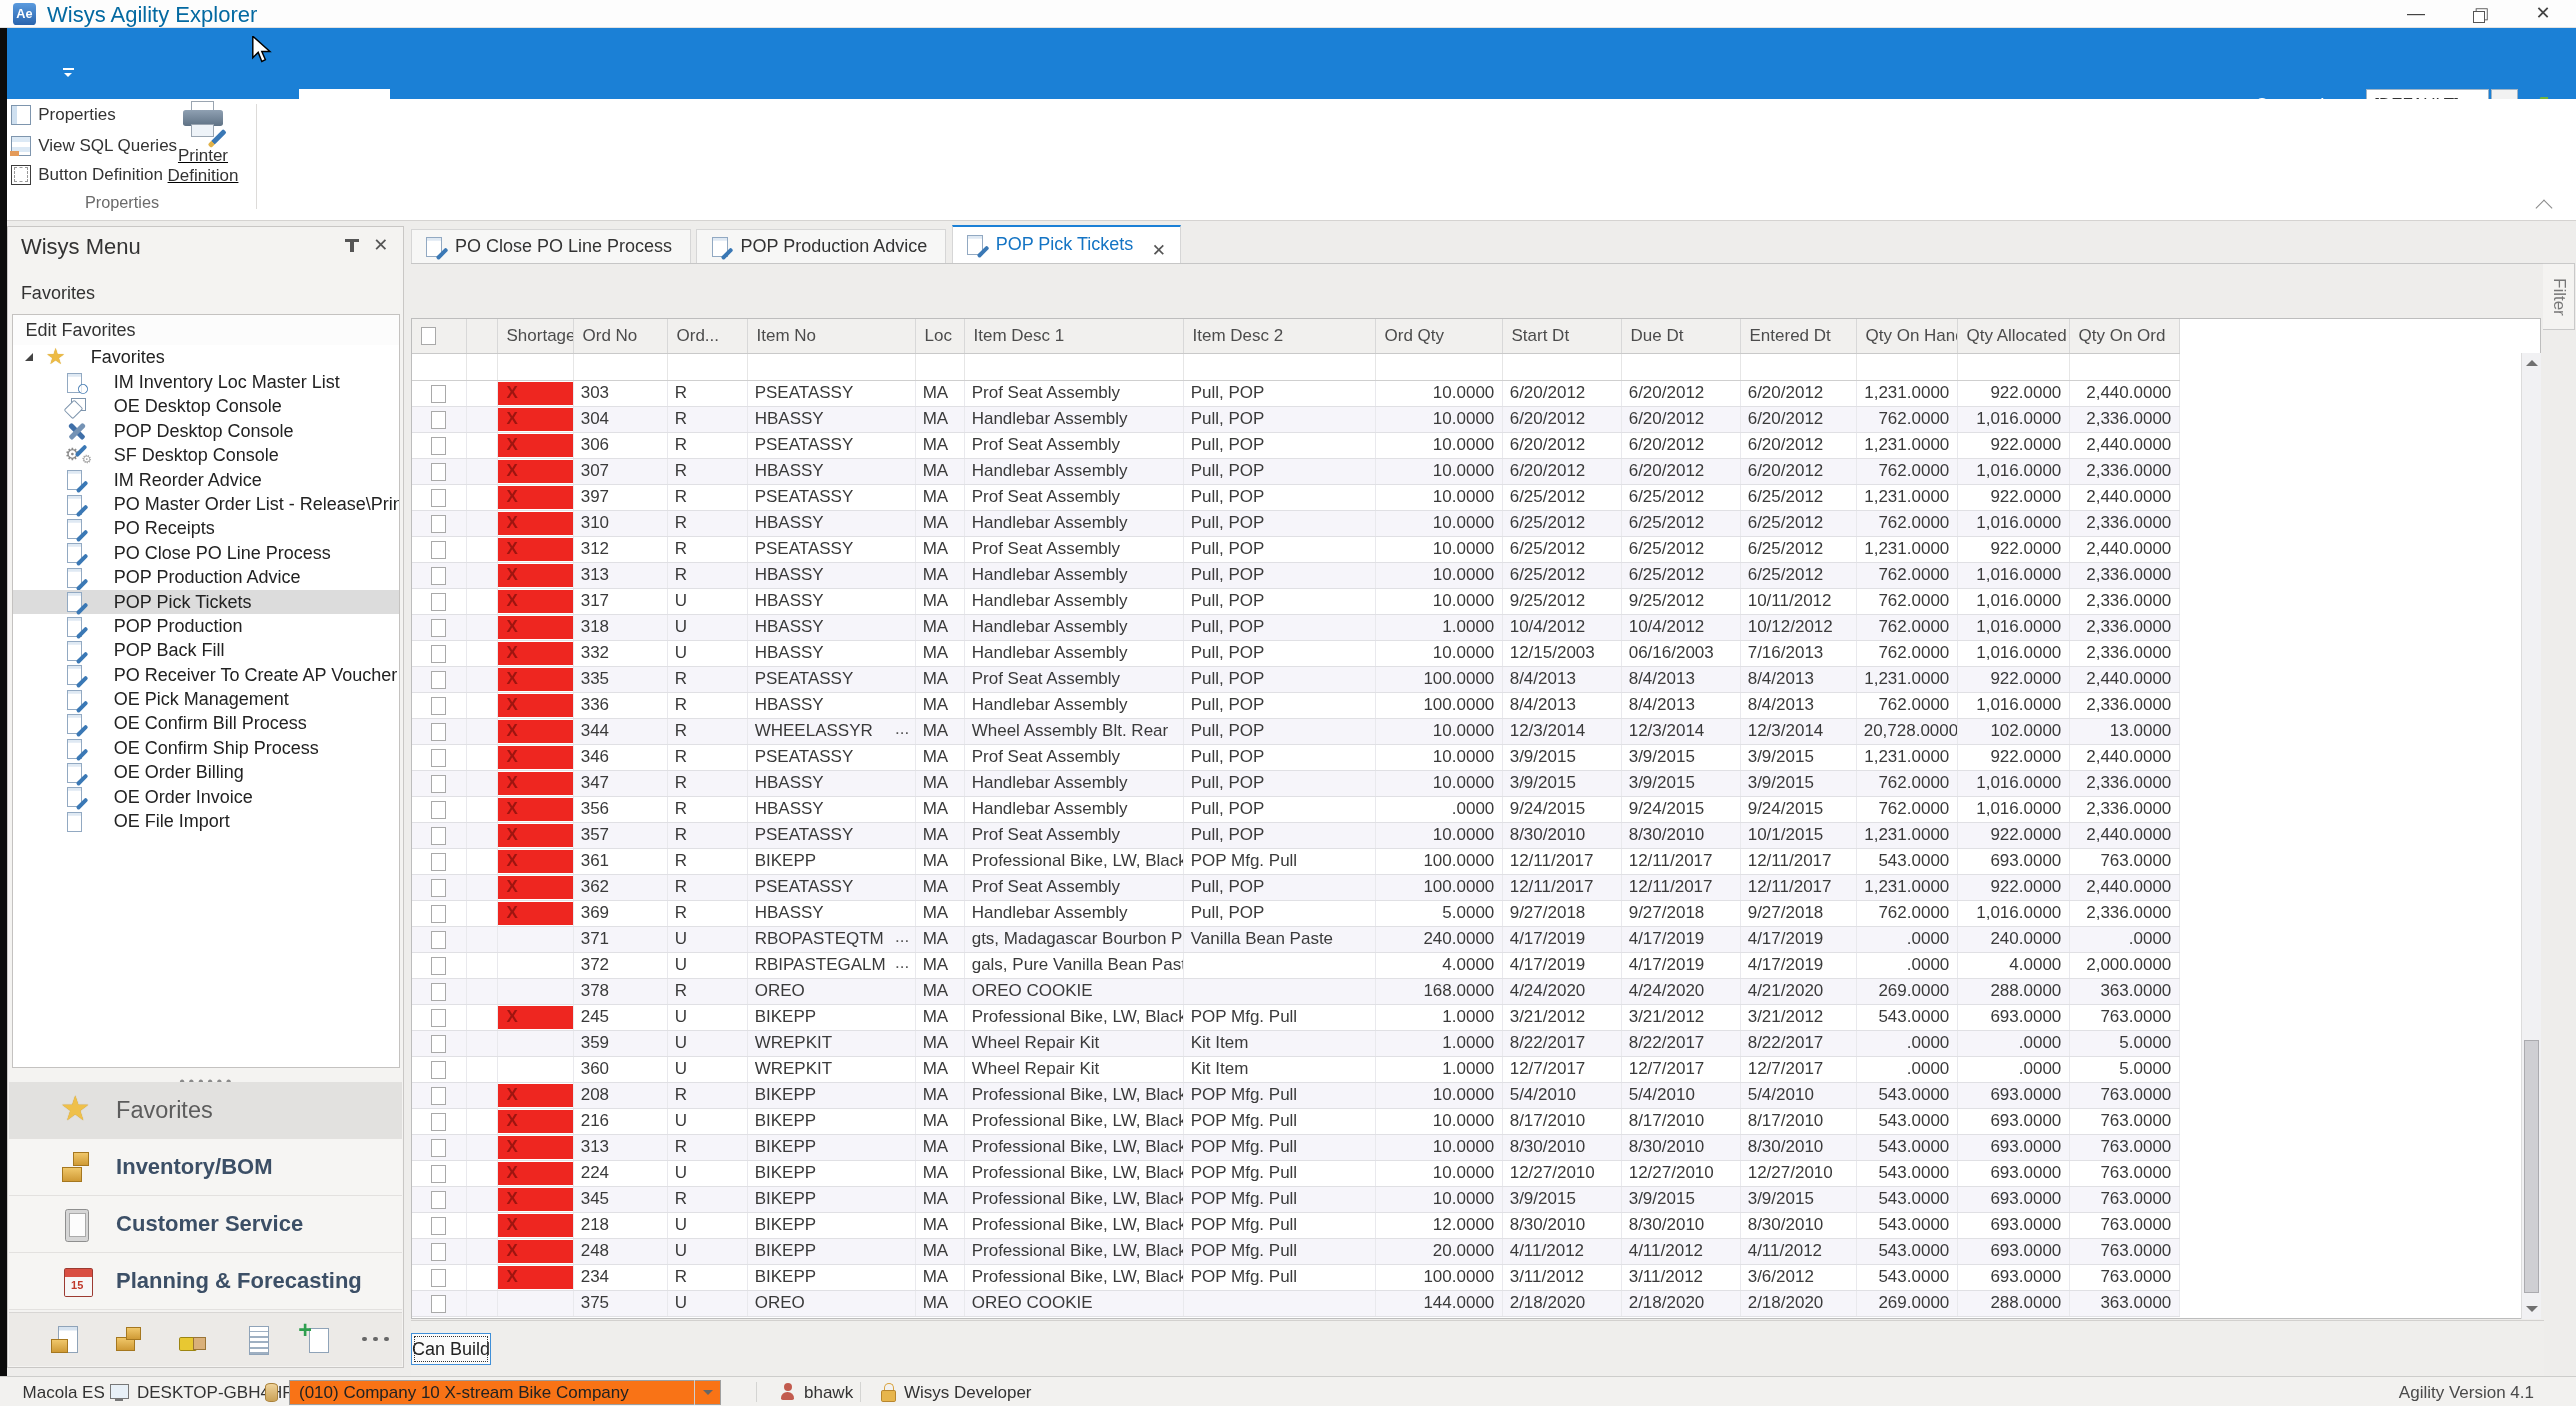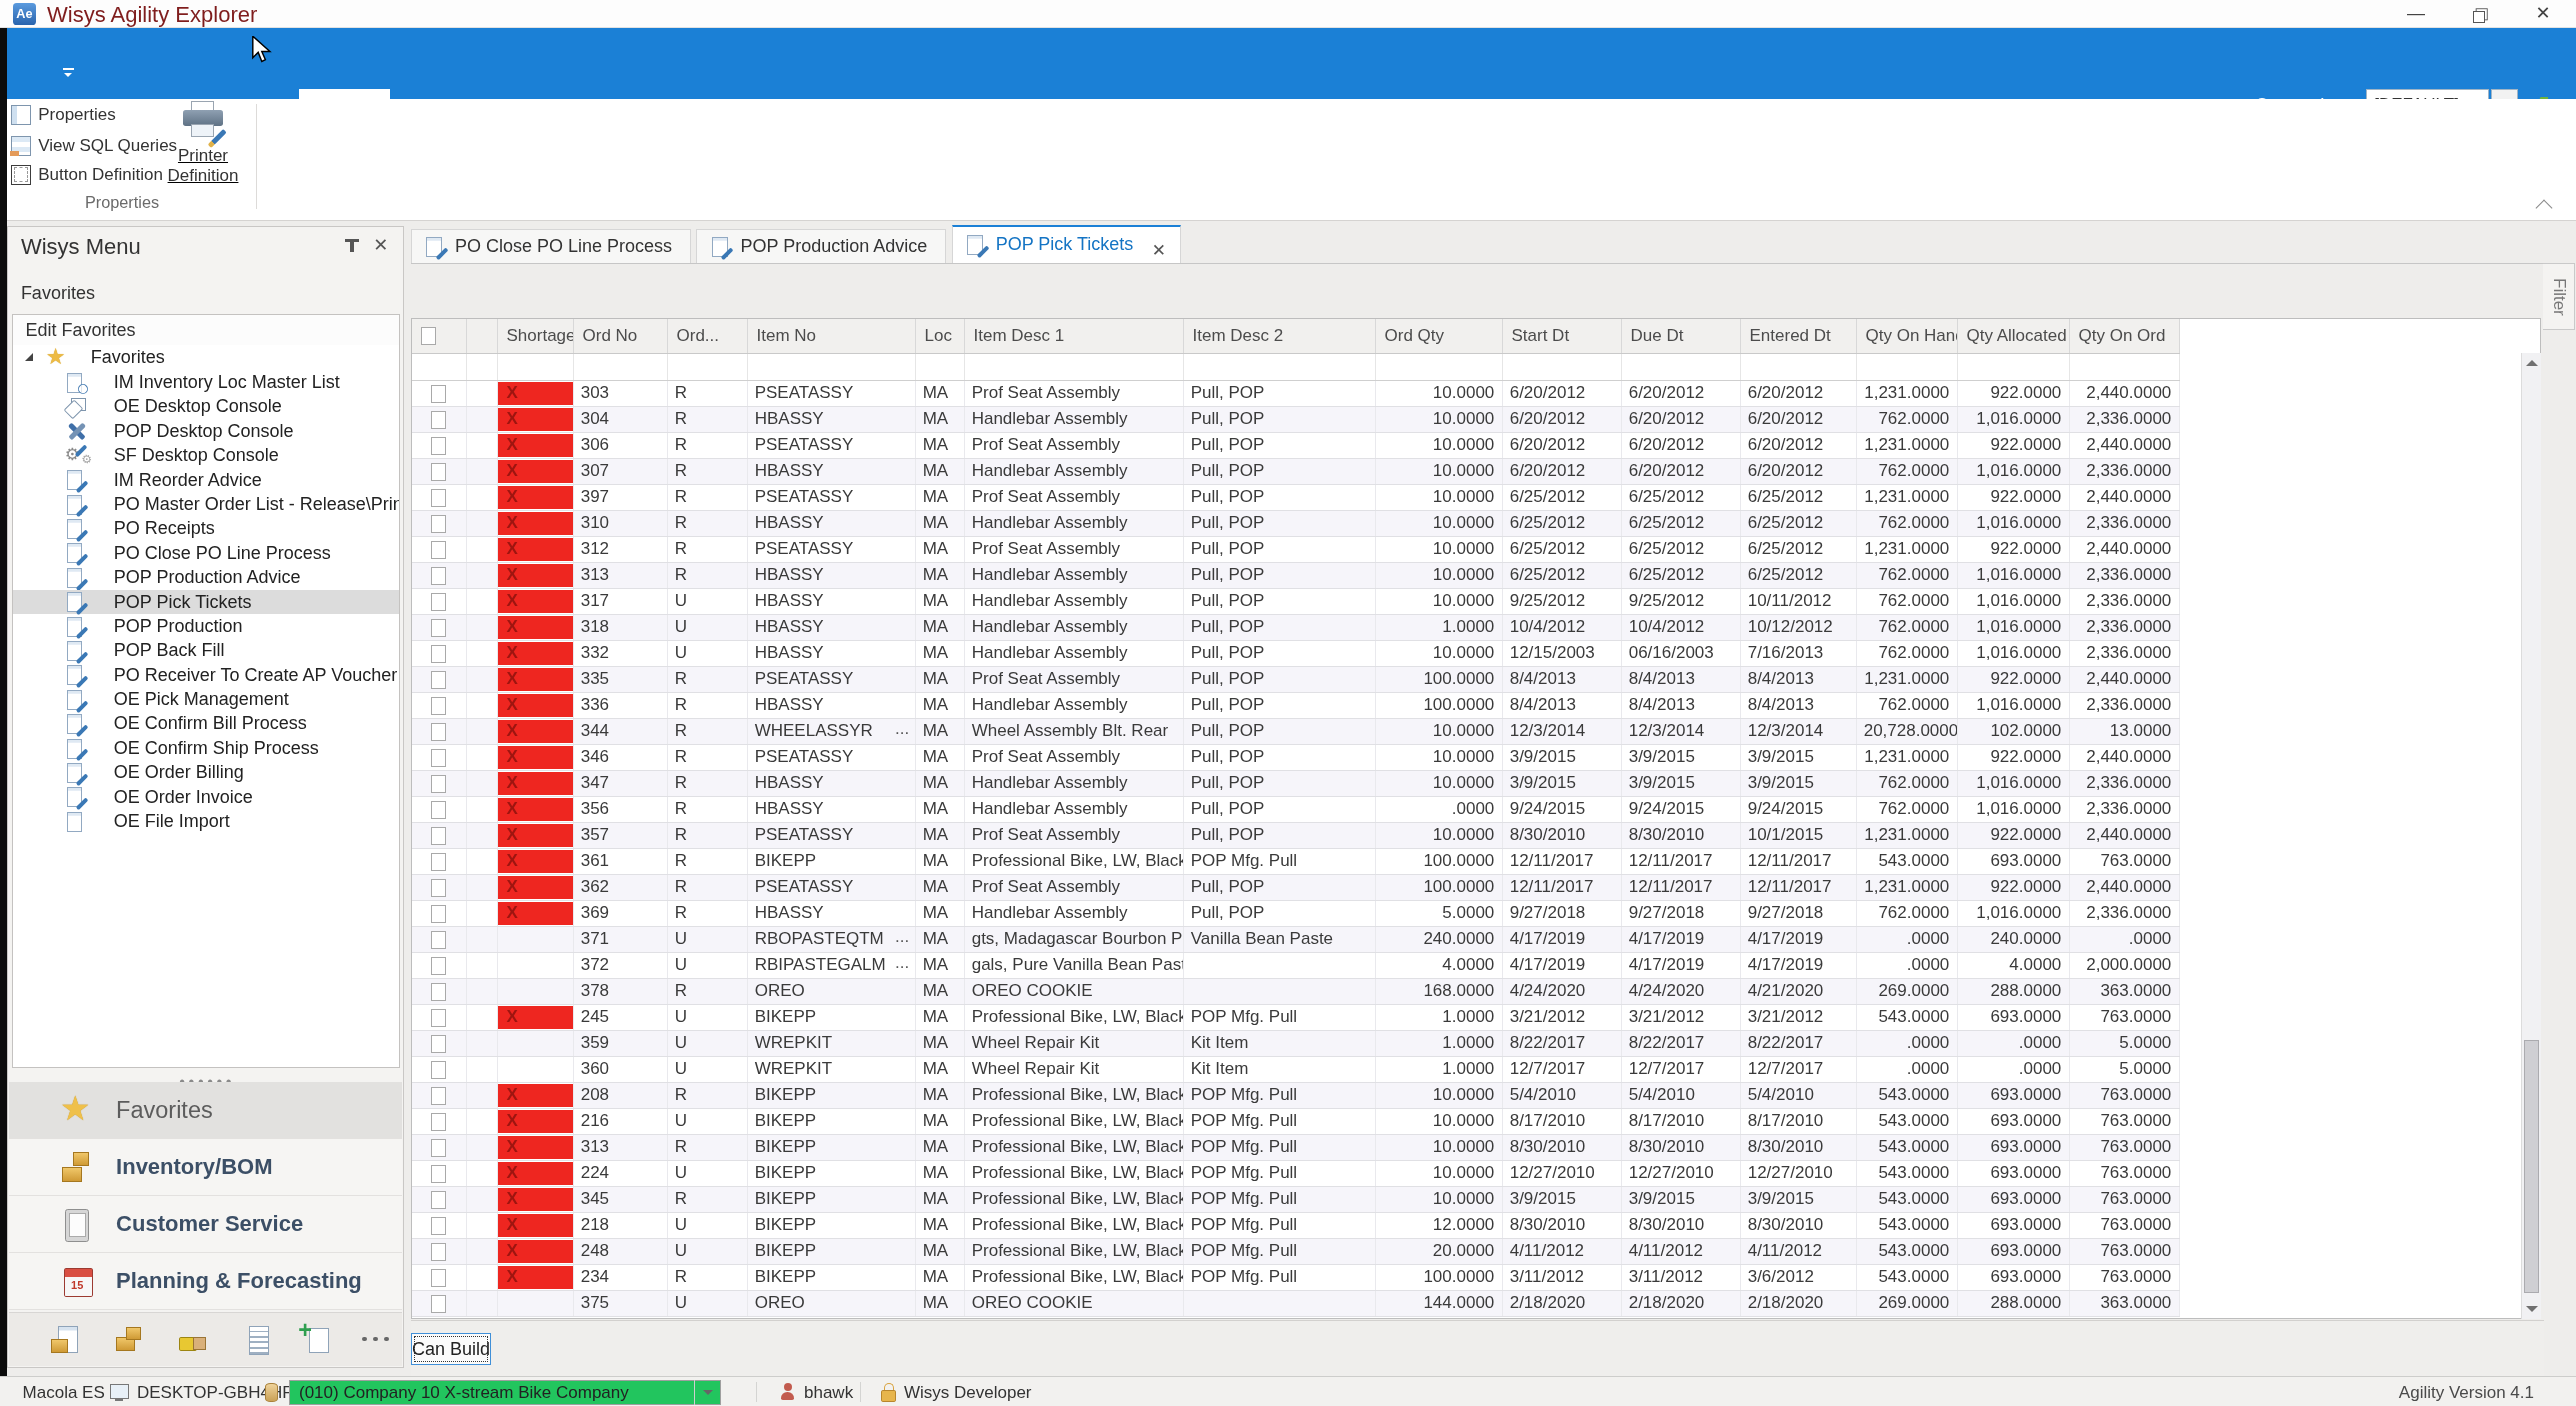--- a/index.html
+++ b/index.html
@@ -3,21 +3,21 @@
 <meta charset="utf-8">
 <style>
   * { margin:0; padding:0; box-sizing:border-box; }
   html,body { width:2576px; height:1406px; background:#eeedeb; font-family:"Liberation Sans", sans-serif; overflow:hidden; }
   #app { position:relative; width:2576px; height:1406px; background:#eeedeb; }
   .abs { position:absolute; }
 
   
   #titlebar { left:0; top:0; width:2576px; height:28px; background:#fdfdfd; border-bottom:0.9px solid #e2e2e2; }
   #app-icon { left:12.7px; top:2.7px; width:23.5px; height:22.6px; border-radius:3.6px; background:linear-gradient(#5a9ade,#2a64ad); color:#fff; font-size:12.7px; text-align:center; line-height:22.6px; font-weight:bold; }
-  #title-text { left:47px; top:1.8px; font-size:22px; color:#7f1d1d; }
+  #title-text { left:47px; top:1.8px; font-size:22px; color:#0369a1; }
   .winbtn { top:0; width:42px; height:27px; text-align:center; line-height:27px; font-size:18px; color:#444; }
   #btn-min { left:2395px; }
   #btn-max { left:2458px; }
   #btn-close { left:2522px; }
   #btn-max .restore { display:inline-block; width:11.8px; height:11.8px; border:1.8px solid #555; position:relative; top:3.6px; background:#fff; box-shadow:2.7px -2.7px 0 -0.9px #fff, 2.7px -2.7px 0 0 #555; }
 
   
   #ribbon-blue { left:0; top:28px; width:2576px; height:71px; background:#1b80d6; }
   #qat-arrow { left:60px; top:38px; width:18px; height:18px; }
   #qat-arrow::before { content:""; position:absolute; left:2.7px; top:1.8px; width:11px; height:1.8px; background:#fff; }
@@ -166,21 +166,21 @@
   .sb-item { position:absolute; top:0; height:31px; line-height:31px; font-size:17px; color:#333; }
   .sb-sep { position:absolute; top:5.4px; width:0.9px; height:20px; background:#d4d4d2; }
   .si { position:absolute; top:6.3px; width:18px; height:18px; }
   .si-monitor::before { content:""; position:absolute; left:0; top:0.9px; width:17px; height:12.7px; background:#e8f0f7; border:1.8px solid #777; }
   .si-monitor::after { content:""; position:absolute; left:4.5px; bottom:0px; width:8.1px; height:2.7px; background:#777; }
   .si-db::before { content:""; position:absolute; left:2.7px; top:0px; width:11.8px; height:17px; background:linear-gradient(#efd39b,#caa156); border:0.9px solid #a9813a; border-radius:5.4px/3.6px; }
   .si-person::before { content:""; position:absolute; left:4.5px; top:0; width:8.1px; height:8.1px; background:#c25b4e; border-radius:50%; }
   .si-person::after { content:""; position:absolute; left:1.8px; top:9px; width:13.6px; height:8.1px; background:#c25b4e; border-radius:6.3px 6.3px 1.8px 1.8px; }
   .si-lock::before { content:""; position:absolute; left:4.5px; top:0px; width:8.1px; height:8.1px; border:1.8px solid #d8a23e; border-bottom:none; border-radius:5.4px 5.4px 0 0; }
   .si-lock::after { content:""; position:absolute; left:1.8px; top:7.2px; width:13.6px; height:10px; background:#e7b54c; border:0.9px solid #b8862e; border-radius:1.8px; }
-  #status-combo { position:absolute; left:289px; top:2.7px; width:432px; height:25px; background:#22c55e; border:0.9px solid #9f9f9f; font-size:17px; line-height:23.5px; padding-left:9px; color:#222; }
+  #status-combo { position:absolute; left:289px; top:2.7px; width:432px; height:25px; background:#f97316; border:0.9px solid #9f9f9f; font-size:17px; line-height:23.5px; padding-left:9px; color:#222; }
   #status-combo-arrow { position:absolute; left:694px; top:2.7px; width:27px; height:25px; border-left:0.9px solid #cfcfcf; }
   #status-combo-arrow::after { content:""; position:absolute; left:8.1px; top:10px; border:5.4px solid transparent; border-top-color:#666; }
   #status-version { position:absolute; right:42px; top:0; height:31px; line-height:31px; font-size:17px; color:#4a4a4a; }
 </style>
 </head>
 <body>
 
 <div id="app">
 
   <div id="titlebar" class="abs">

